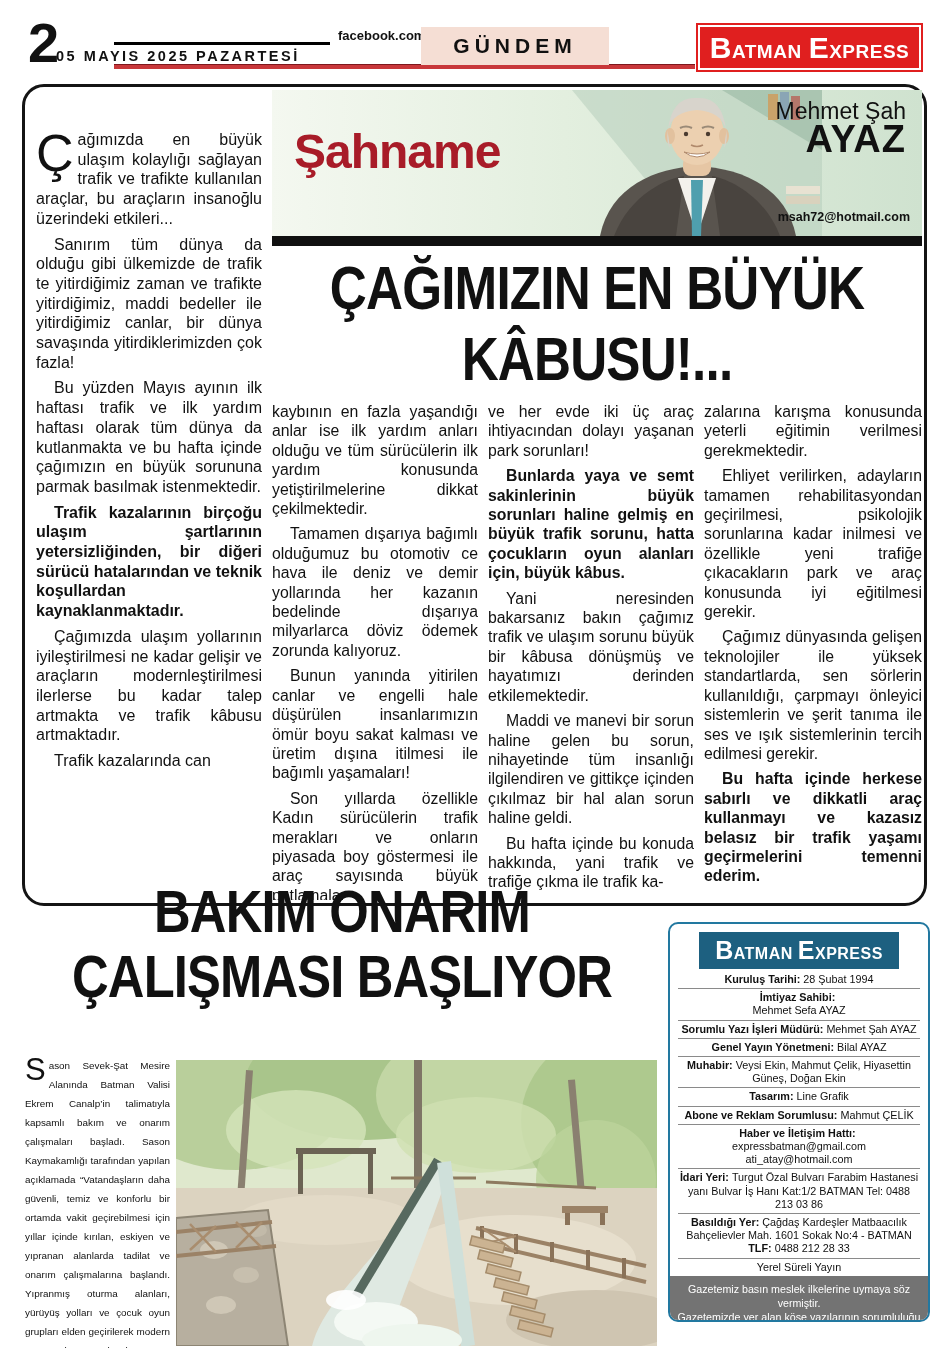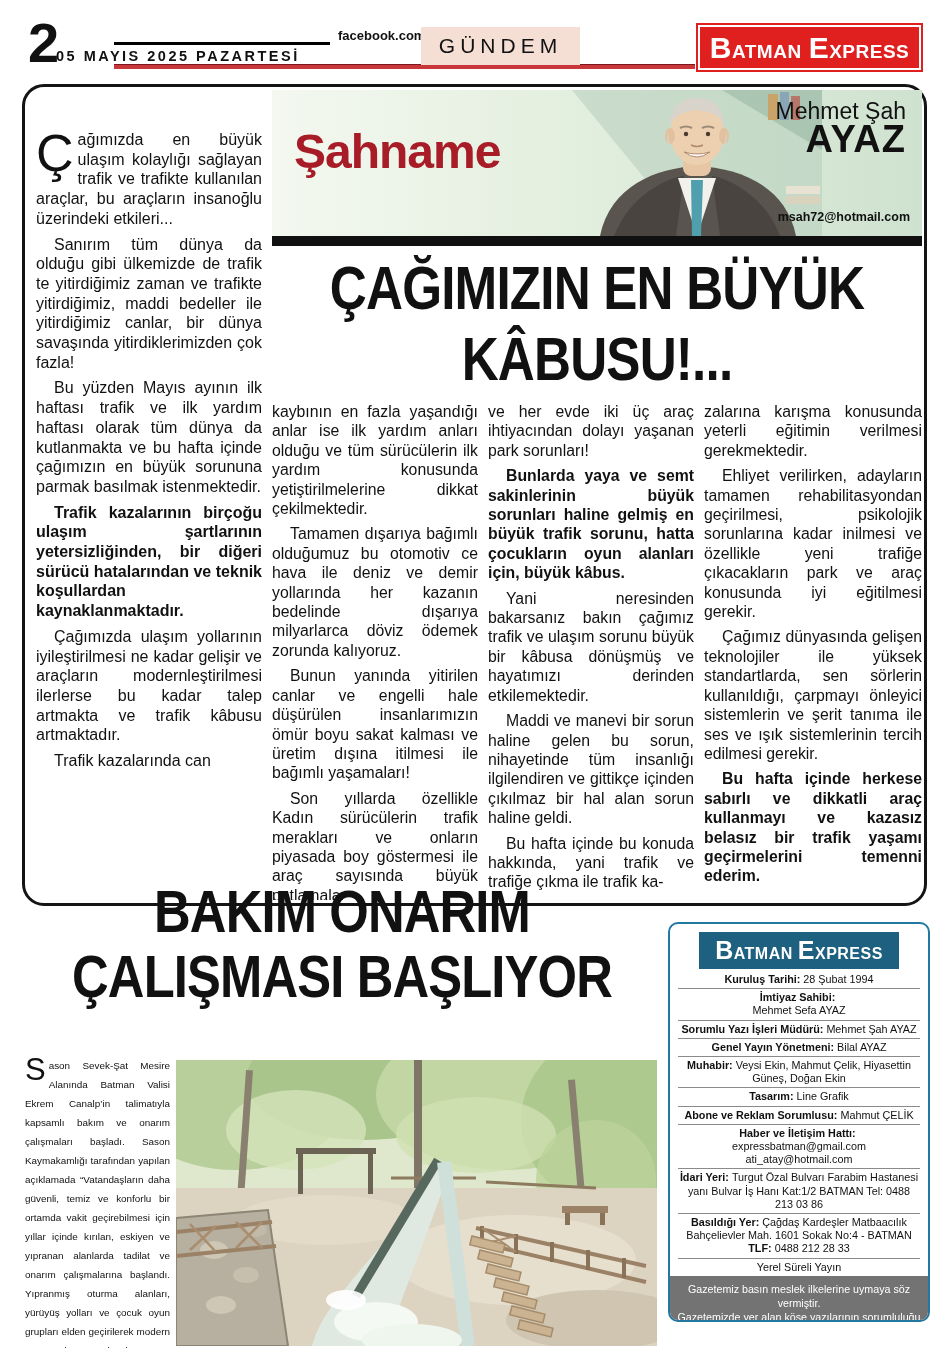--- a/index.html
+++ b/index.html
@@ -5,22 +5,22 @@
   html,body{margin:0;padding:0;background:#fff;}
   #page{position:relative;width:951px;height:1364px;background:#fff;overflow:hidden;
         font-family:"Liberation Sans",sans-serif;color:#111;}
 
   
   .page-num{position:absolute;left:28px;top:10px;font-size:56px;font-weight:900;letter-spacing:-2px;}
   .top-rule{position:absolute;left:114px;top:42px;width:216px;height:3px;background:#000;}
   .fb{position:absolute;left:338px;top:28px;font-size:13px;font-weight:700;}
   .date{position:absolute;left:56px;top:48px;font-size:14.5px;font-weight:700;letter-spacing:2.5px;}
   .red-rule{position:absolute;left:114px;top:64px;width:581px;height:4px;background:#c8373a;border-top:1.5px solid #7e181d;}
-  .gundem{position:absolute;left:421px;top:27px;width:159px;height:38px;background:#f5ded4;
-          display:flex;align-items:center;justify-content:center;font-size:21px;font-weight:400;letter-spacing:5px;}
+  .gundem{position:absolute;left:421px;top:27px;width:188px;height:38px;background:#f5ded4;
+          display:flex;align-items:center;justify-content:center;font-size:21px;font-weight:700;letter-spacing:5px;}
   .brand-box{position:absolute;left:698px;top:25px;width:223px;height:45px;background:#e01f1f;
              border:2px solid #fff;outline:2px solid #e01f1f;display:flex;align-items:center;justify-content:center;gap:7px;box-sizing:border-box;}
   .brand-word{display:inline-block;color:#fff;font-weight:800;font-size:19px;text-transform:uppercase;letter-spacing:0.5px;line-height:1;}
   .brand-word::first-letter{font-size:30px;}
 
   
   .frame{position:absolute;left:22px;top:84px;width:905px;height:822px;border:3.5px solid #141414;border-radius:22px;box-sizing:border-box;}
   .colL{position:absolute;left:36px;top:94px;width:226px;height:806px;overflow:hidden;
         font-size:16px;line-height:19.7px;text-align:justify;margin-top:36px;}
   .colL p, .bodycol p{margin:0 0 6px 0;text-indent:18px;}

